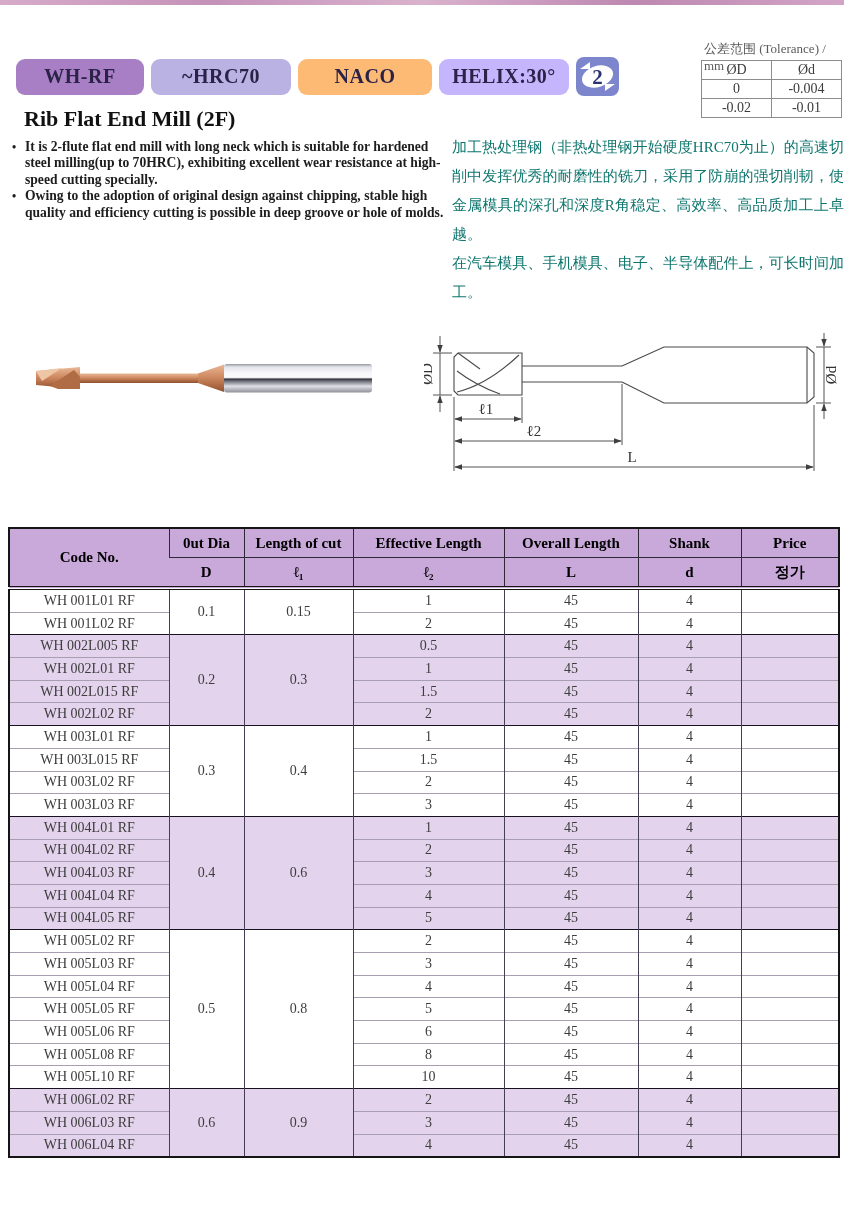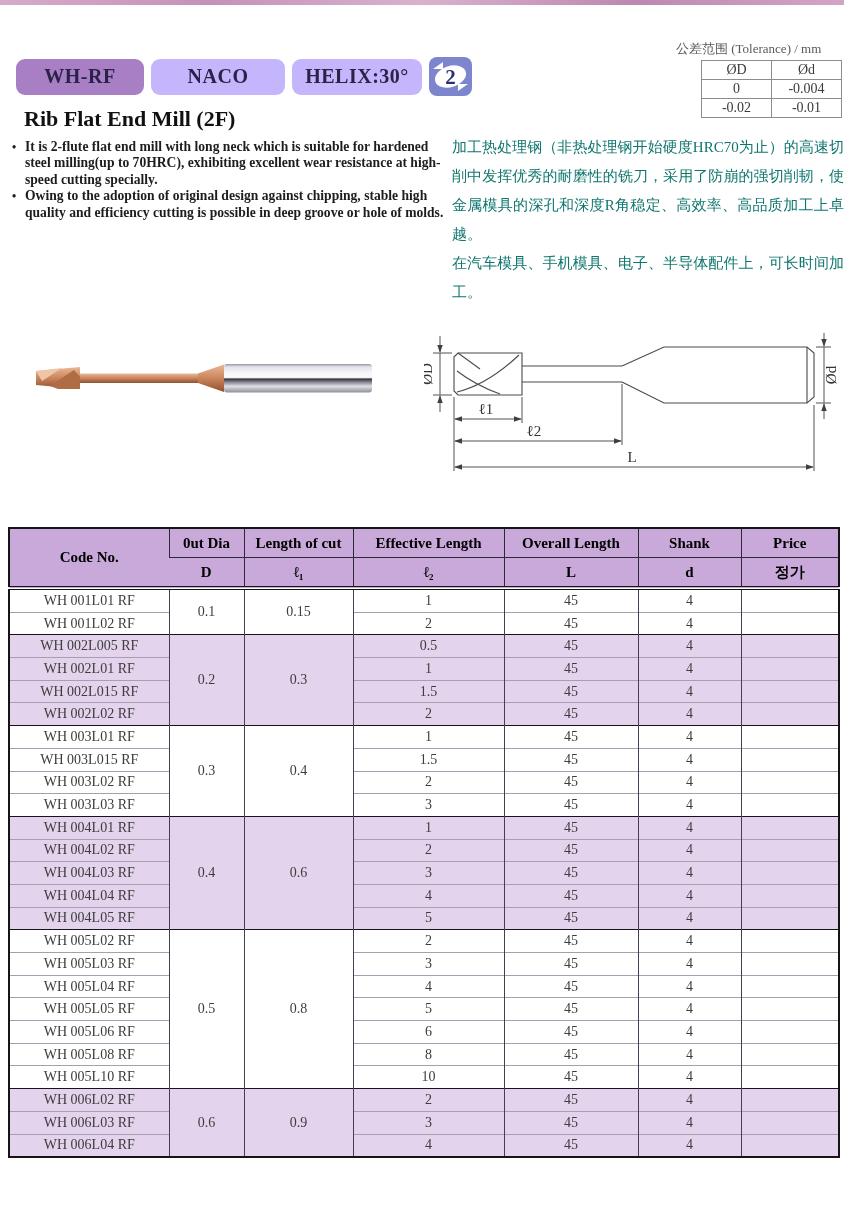--- a/index.html
+++ b/index.html
@@ -11,21 +11,21 @@
   .badges{position:absolute;left:16px;top:57px;display:flex;align-items:center;gap:7px;}
   .badge{height:36px;border-radius:9px;display:flex;align-items:center;justify-content:center;
         font-weight:bold;font-size:20px;color:#2b2248;letter-spacing:.5px;}
   .badge.b0{width:128px;}
   .badge.b1{width:140px;}
   .badge.b2{width:134px;}
   .badge.b3{width:130px;}
   .flute-icon{width:43px;height:39px;border-radius:8px;background:#7d86cc;position:relative;
         display:flex;align-items:center;justify-content:center;}
   
-  .tol-label{position:absolute;left:676px;top:40px;font-size:13px;color:#5a5a5a;}
+  .tol-label{position:absolute;left:704px;top:40px;font-size:13px;color:#5a5a5a;}
   .tol-table{position:absolute;left:701px;top:60px;border-collapse:collapse;}
   .tol-table td{width:69px;height:18px;border:1px solid #8c8c8c;text-align:center;
         font-size:14px;color:#3c3c3c;padding:0;}
   
   .doc-title{position:absolute;left:24px;top:106px;font-size:22px;font-weight:bold;color:#111;}
   .bullets{position:absolute;left:12px;top:139px;width:438px;margin:0;padding:0;list-style:none;}
   .bullets li{position:relative;padding-left:13px;font-size:13.6px;font-weight:bold;
         line-height:16.4px;color:#1d1d1d;}
   .bullets li::before{content:"•";position:absolute;left:0;top:0;font-size:12px;}
   .cn-text{position:absolute;left:452px;top:133px;width:392px;font-size:15px;color:#0f766e;
@@ -54,21 +54,24 @@
 </head>
 <body>
 
 <div class="page">
   <div class="top-band"></div>
 
   <div class="badges">
     <div class="badge b0" style="background: rgb(168, 127, 196);">
         <span>WH-RF</span>
       </div>
-    <div class="badge b2" style="background: #c4b5fd;">
+    <div class="badge b1" style="background: rgb(185, 178, 226);">
+        <span>~HRC70</span>
+      </div>
+    <div class="badge b2" style="background: #fdba74;">
         <span>NACO</span>
       </div>
     <div class="badge b3" style="background: #c4b5fd;">
         <span>HELIX:30°</span>
       </div>
     <div class="flute-icon" style="background: rgb(125, 134, 204);">
       <svg width="43" height="39" viewBox="0 0 43 39">
         <ellipse cx="21.5" cy="19.5" rx="16" ry="10.5" fill="#ffffff" transform="rotate(-18 21.5 19.5)"></ellipse>
         <path d="M4 12 L14 5 L14 12 Z" fill="#ffffff"></path>
         <path d="M39 27 L29 34 L29 27 Z" fill="#ffffff"></path>

